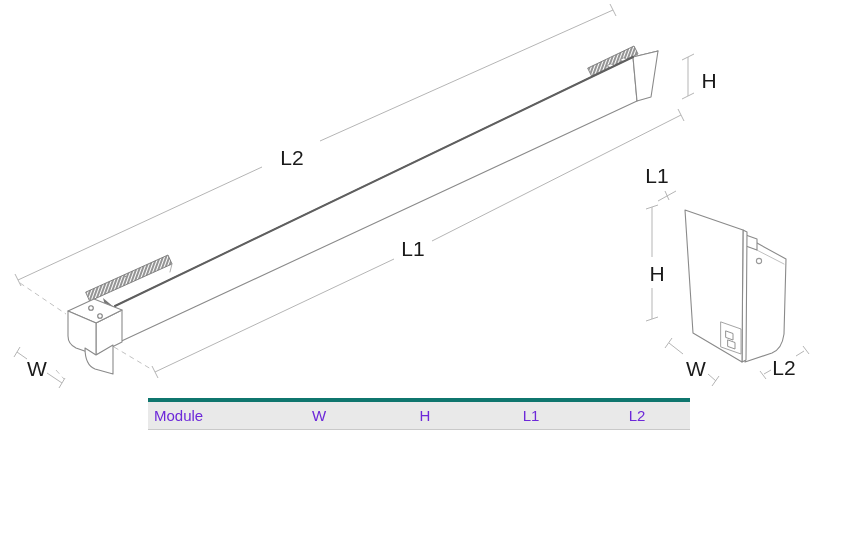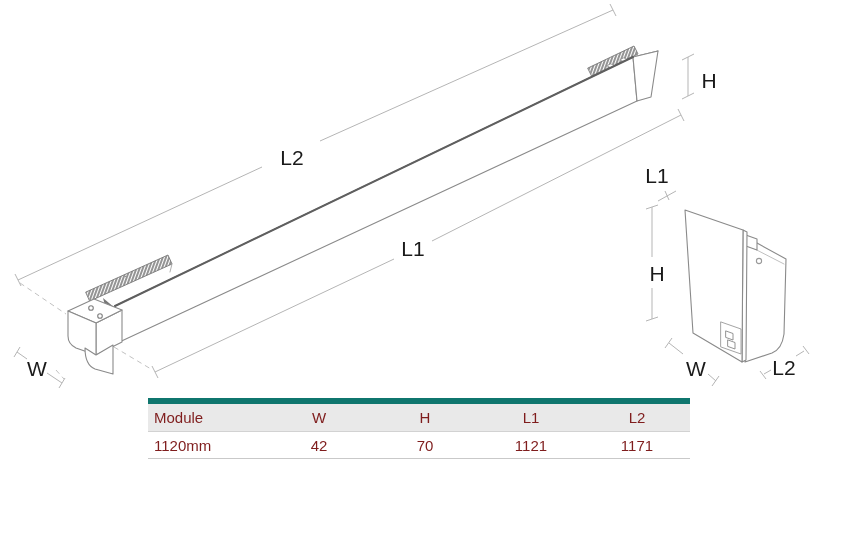--- a/index.html
+++ b/index.html
@@ -2,22 +2,22 @@
 <html><head>
 <meta charset="utf-8">
 <style>
   html,body{margin:0;padding:0;background:#ffffff;}
   .stage{position:relative;width:856px;height:540px;background:#ffffff;overflow:hidden;
          font-family:"Liberation Sans",sans-serif;}
   svg{position:absolute;left:0;top:0;}
   svg text{font-family:"Liberation Sans",sans-serif;font-size:21px;fill:#1a1a1a;}
   
   table.dim{position:absolute;left:148px;top:398px;width:542px;border-collapse:collapse;
-            table-layout:fixed;font-size:15px;color:#7f1d1d;
-            border-top:6px solid #0f766e;border-bottom:1px solid #c9c9c9;}
+            table-layout:fixed;font-size:15px;color:#6d28d9;
+            border-top:4px solid #0f766e;border-bottom:1px solid #c9c9c9;}
   table.dim th,table.dim td{font-weight:400;text-align:center;padding:0;height:26px;}
   table.dim thead th{background:#e9e9e9;height:27px;}
   table.dim tbody td{border-top:1px solid #d2d2d2;}
   table.dim th:first-child,table.dim td:first-child{text-align:left;padding-left:6px;white-space:pre;}
 </style>
 </head>
 <body>
 
 <div class="stage">
 
@@ -134,22 +134,15 @@
     <thead>
       <tr>
         <th>Module</th>
         <th>W</th>
         <th>H</th>
         <th>L1</th>
         <th>L2</th>
       </tr>
     </thead>
     <tbody>
-      <tr>
-        <td>1120mm</td>
-        <td>42</td>
-        <td>70</td>
-        <td>1121</td>
-        <td>1171</td>
-      </tr>
     </tbody>
   </table>
 </div>
 
 </body></html>

